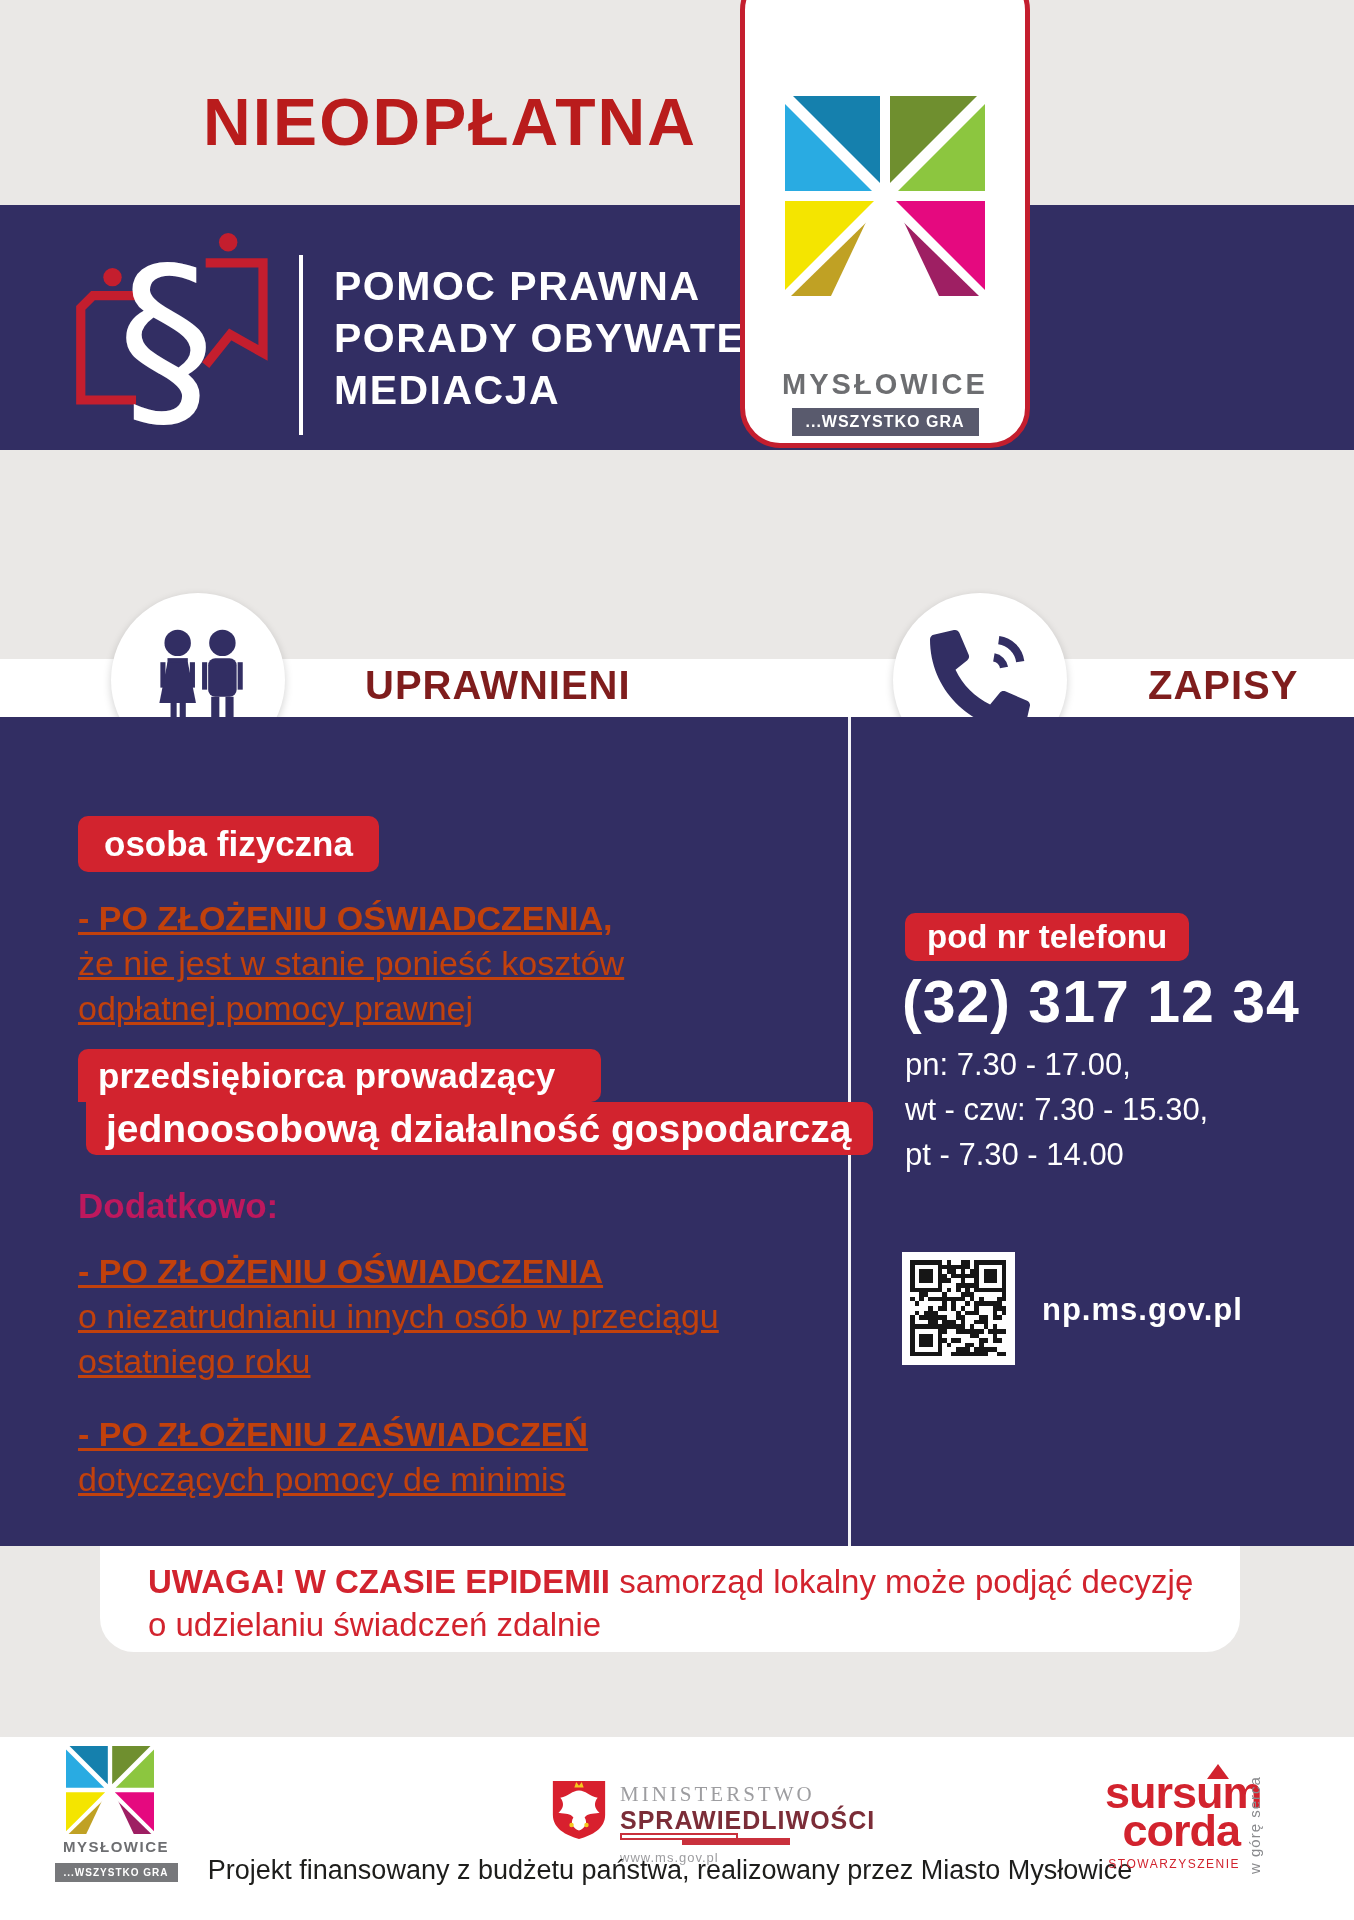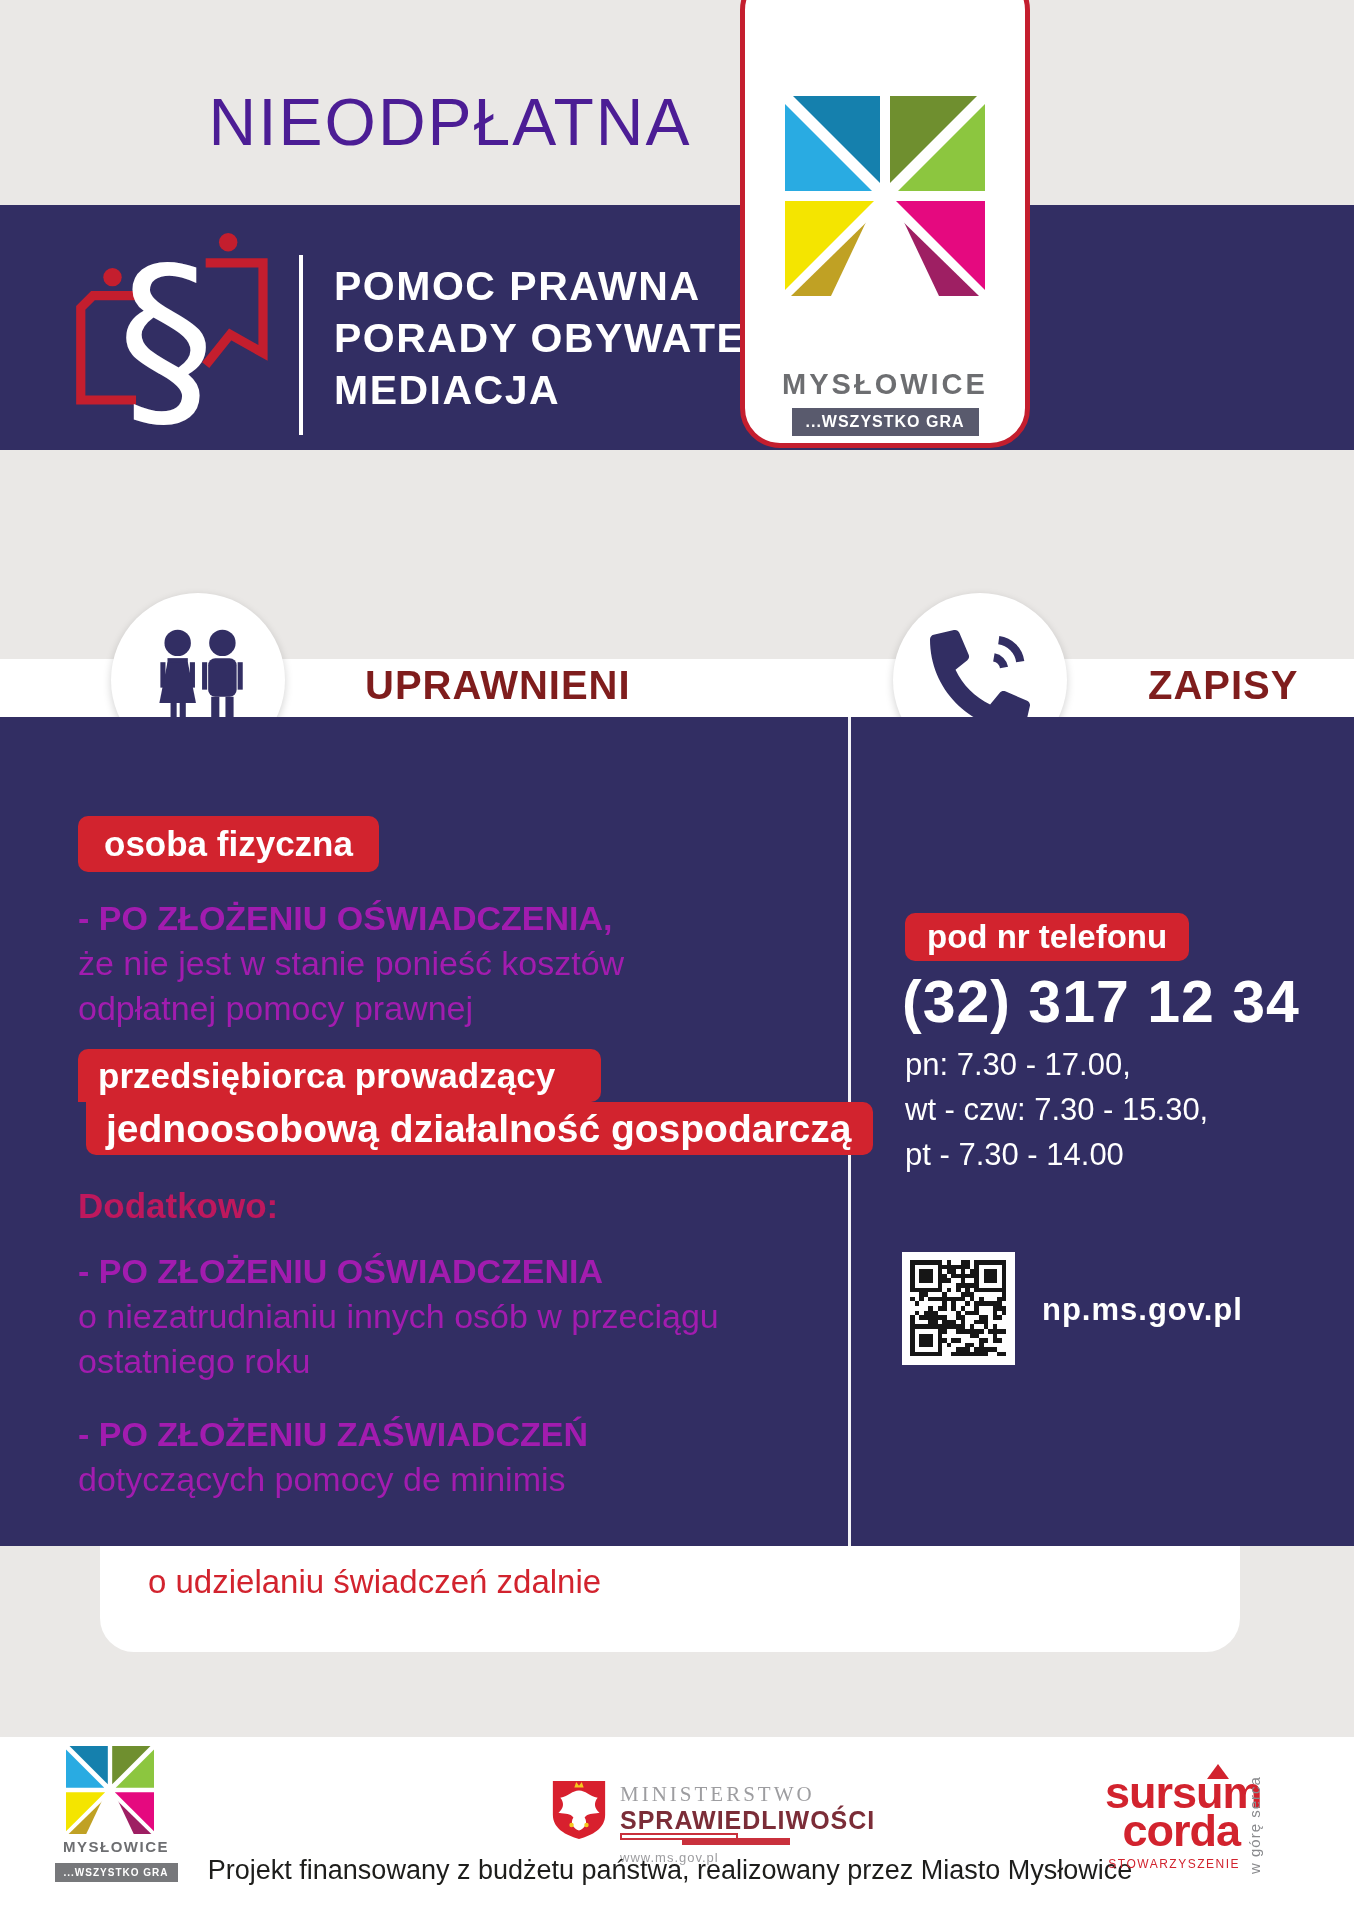--- a/index.html
+++ b/index.html
@@ -2,21 +2,21 @@
 <html><head>
 <meta charset="utf-8">
 <style>
   html,body{margin:0;padding:0;background:#cfcdcb;}
   .page{position:relative;width:1354px;height:1920px;margin:0 auto;overflow:hidden;
         background:#eae8e6;font-family:"Liberation Sans","DejaVu Sans",sans-serif;}
   .abs{position:absolute;}
 
   
   .poster-title{left:90px;top:84px;width:720px;text-align:center;
-    font-size:66px;font-weight:400;letter-spacing:2px;color:#4c1d95;}
+    font-size:66px;font-weight:700;letter-spacing:2px;color:#b91c1c;}
 
   
   .navy-band{left:0;top:205px;width:1354px;height:245px;background:#322e63;}
   .vline{left:299px;top:255px;width:4px;height:180px;background:#ffffff;}
   .band-text{left:334px;top:260px;color:#fff;font-size:41px;font-weight:700;
     letter-spacing:1.5px;line-height:52px;white-space:nowrap;}
 
   
   .par-logo{left:72px;top:228px;}
 
@@ -46,21 +46,21 @@
   .divider{left:848px;top:717px;width:3px;height:829px;background:rgba(255,255,255,.95);}
 
   .badge{display:inline-block;background:#d2232e;color:#fff;font-weight:700;border-radius:10px;}
   .badge1{left:78px;top:816px;height:56px;line-height:56px;font-size:35px;padding:0 26px;}
   .badge2{left:78px;top:1049px;}
   .badge2 .l1{display:table;height:53px;line-height:53px;font-size:35px;font-weight:700;
     background:#d2232e;color:#fff;border-radius:10px 10px 10px 0;padding:0 46px 0 20px;}
   .badge2 .l2{display:table;height:53px;line-height:53px;font-size:39px;font-weight:700;
     background:#d2232e;color:#fff;border-radius:0 10px 10px 10px;padding:0 22px 0 20px;margin-left:8px;}
 
-  .p{color:#a21caf;font-size:34px;line-height:45px;}
+  .p{color:#c2410c;font-size:34px;line-height:45px;text-decoration:underline;}
   .p .b{font-weight:700;}
   .p1{left:78px;top:896px;}
   .additionally{left:78px;top:1186px;color:#be185d;font-size:35px;font-weight:700;}
   .p2{left:78px;top:1249px;}
   .p3{left:78px;top:1412px;}
 
   .badge-right{left:905px;top:913px;height:48px;line-height:48px;font-size:33px;padding:0 22px;}
   .phone-num{left:902px;top:968px;color:#fff;font-size:59px;font-weight:700;letter-spacing:1px;white-space:nowrap;}
   .hours{left:905px;top:1042px;color:#fff;font-size:31px;line-height:45px;}
 
@@ -670,20 +670,21 @@
         <div></div>
         <div></div>
         <div class="on"></div>
         <div class="on"></div>
       </div>
   </div>
   <div class="abs site">np.ms.gov.pl</div>
 
   <div class="abs warn-card"></div>
   <div class="abs warn-text">
+    <div><span class="b">UWAGA! W CZASIE EPIDEMII</span><span> samorząd lokalny może podjąć decyzję</span></div>
     <div>o udzielaniu świadczeń zdalnie</div>
   </div>
 
   <div class="abs footer"></div>
 
   <div class="abs m-logo-small">
     <svg width="88" height="88" viewBox="0 0 200 200">
         <use href="#m-logo"></use>
       </svg>
   </div>

